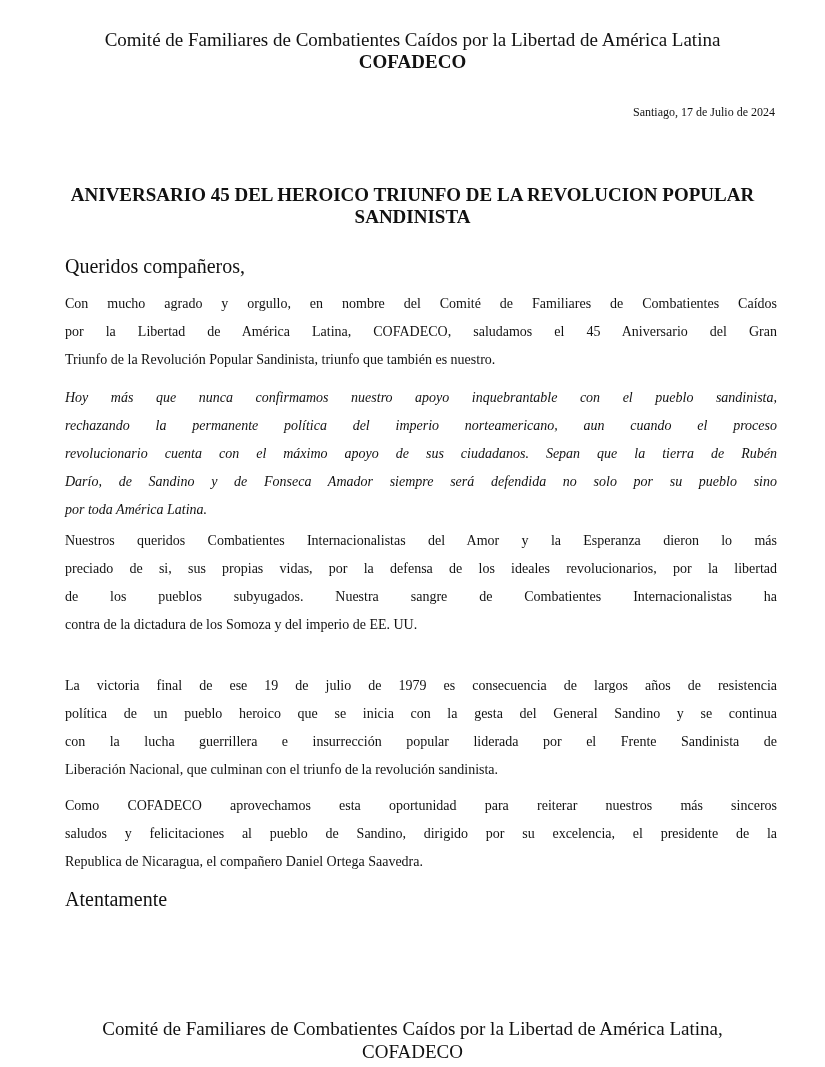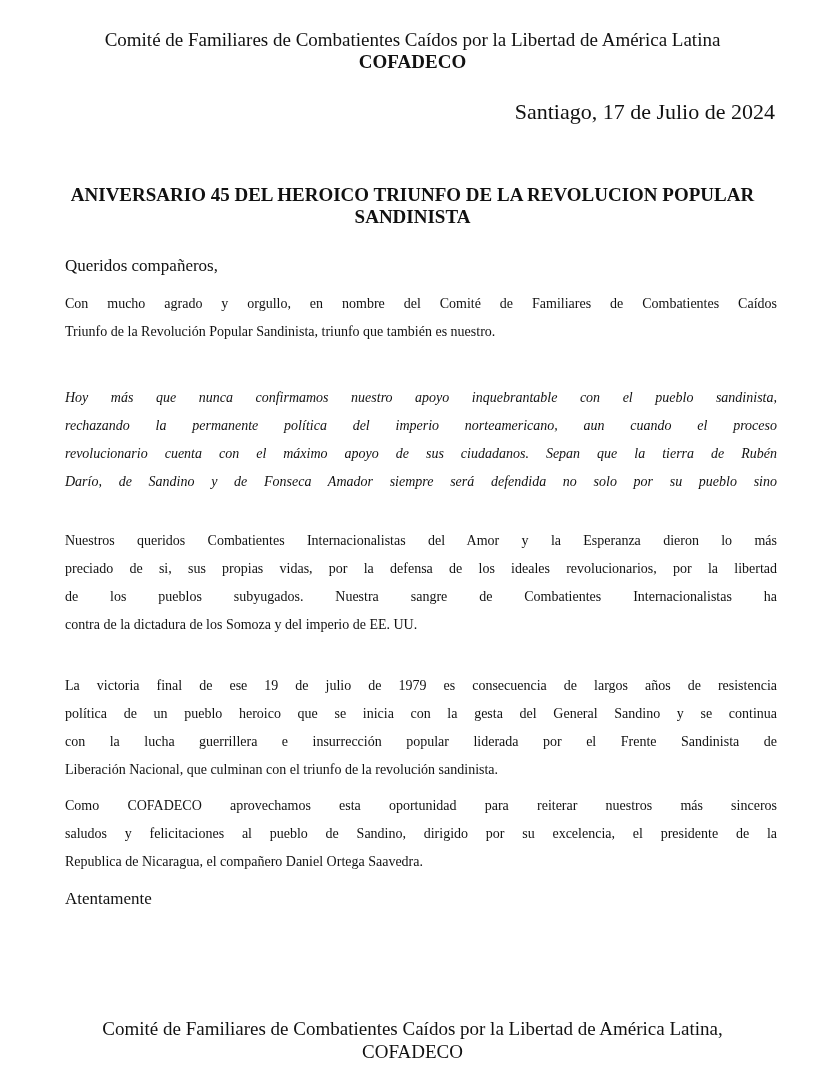--- a/index.html
+++ b/index.html
@@ -9,66 +9,68 @@
       color: #111111;
     }
     .page { position: absolute; left: 0; top: 0; width: 825px; height: 1027px; }
     .center-line {
       position: absolute; left: 0; width: 825px; text-align: center;
       font-size: 19px; line-height: 24px; white-space: nowrap;
     }
     .bold { font-weight: bold; }
     .date {
       position: absolute; right: 50px; top: 100px;
-      font-size: 22px; line-height: 24px; white-space: nowrap;
+      font-size: 12px; line-height: 24px; white-space: nowrap;
     }
     .title-line {
       position: absolute; left: 0; width: 825px; text-align: center;
       font-size: 19px; font-weight: bold; line-height: 24px; white-space: nowrap;
     }
     .para {
       position: absolute; left: 65px; width: 712px;
       font-size: 14px;
     }
     .para .ln {
       display: block; height: 28px; line-height: 28px;
       text-align: justify; text-align-last: justify; white-space: nowrap;
       overflow: visible;
     }
     .para .ln.last { text-align-last: left; }
     .single {
       position: absolute; left: 65px;
-      font-size: 17px; line-height: 24px; white-space: nowrap;
+      font-size: 20px; line-height: 24px; white-space: nowrap;
     }
   </style>
 </head>
 <body>
 
 <div class="page">
 
   <div class="center-line" style="top:28px;">Comité de Familiares de Combatientes Caídos por la Libertad de América Latina</div>
   <div class="center-line bold" style="top:50px;">COFADECO</div>
 
   <div class="date">Santiago, 17 de Julio de 2024</div>
 
   <div class="title-line" style="top:183px;text-align:center;">ANIVERSARIO 45 DEL HEROICO TRIUNFO DE LA REVOLUCION POPULAR</div>
   <div class="title-line" style="top:205px;">SANDINISTA</div>
 
   <div class="single" style="top:254px;">Queridos compañeros,</div>
 
   <div class="para" style="top:290px;">
     <span class="ln">Con mucho agrado y orgullo, en nombre del Comité de Familiares de Combatientes Caídos</span>
+    <span class="ln">por  la Libertad de América Latina, COFADECO, saludamos el 45 Aniversario del Gran</span>
     <span class="ln last">Triunfo de la Revolución Popular Sandinista, triunfo que también es nuestro.</span>
   </div>
 
   <div class="para" style="top:384px;font-style:italic;">
     <span class="ln">Hoy más que nunca confirmamos nuestro apoyo inquebrantable con el pueblo sandinista,</span>
     <span class="ln">rechazando la permanente política del imperio norteamericano, aun cuando el proceso</span>
     <span class="ln">revolucionario cuenta con el máximo apoyo de sus ciudadanos. Sepan que la tierra de Rubén</span>
     <span class="ln">Darío, de Sandino y de Fonseca Amador siempre será defendida no solo por su pueblo sino</span>
+    <span class="ln last">por toda América Latina.</span>
   </div>
 
   <div class="para" style="top:527px;">
     <span class="ln">Nuestros queridos Combatientes Internacionalistas del Amor y la Esperanza dieron lo más</span>
     <span class="ln">preciado de si, sus propias vidas,  por la defensa de los ideales revolucionarios, por la libertad</span>
     <span class="ln">de los pueblos subyugados. Nuestra sangre de Combatientes Internacionalistas ha</span>
     <span class="ln last">contra de la dictadura de los Somoza y del imperio de EE. UU.</span>
   </div>
 
   <div class="para" style="top:672px;">

